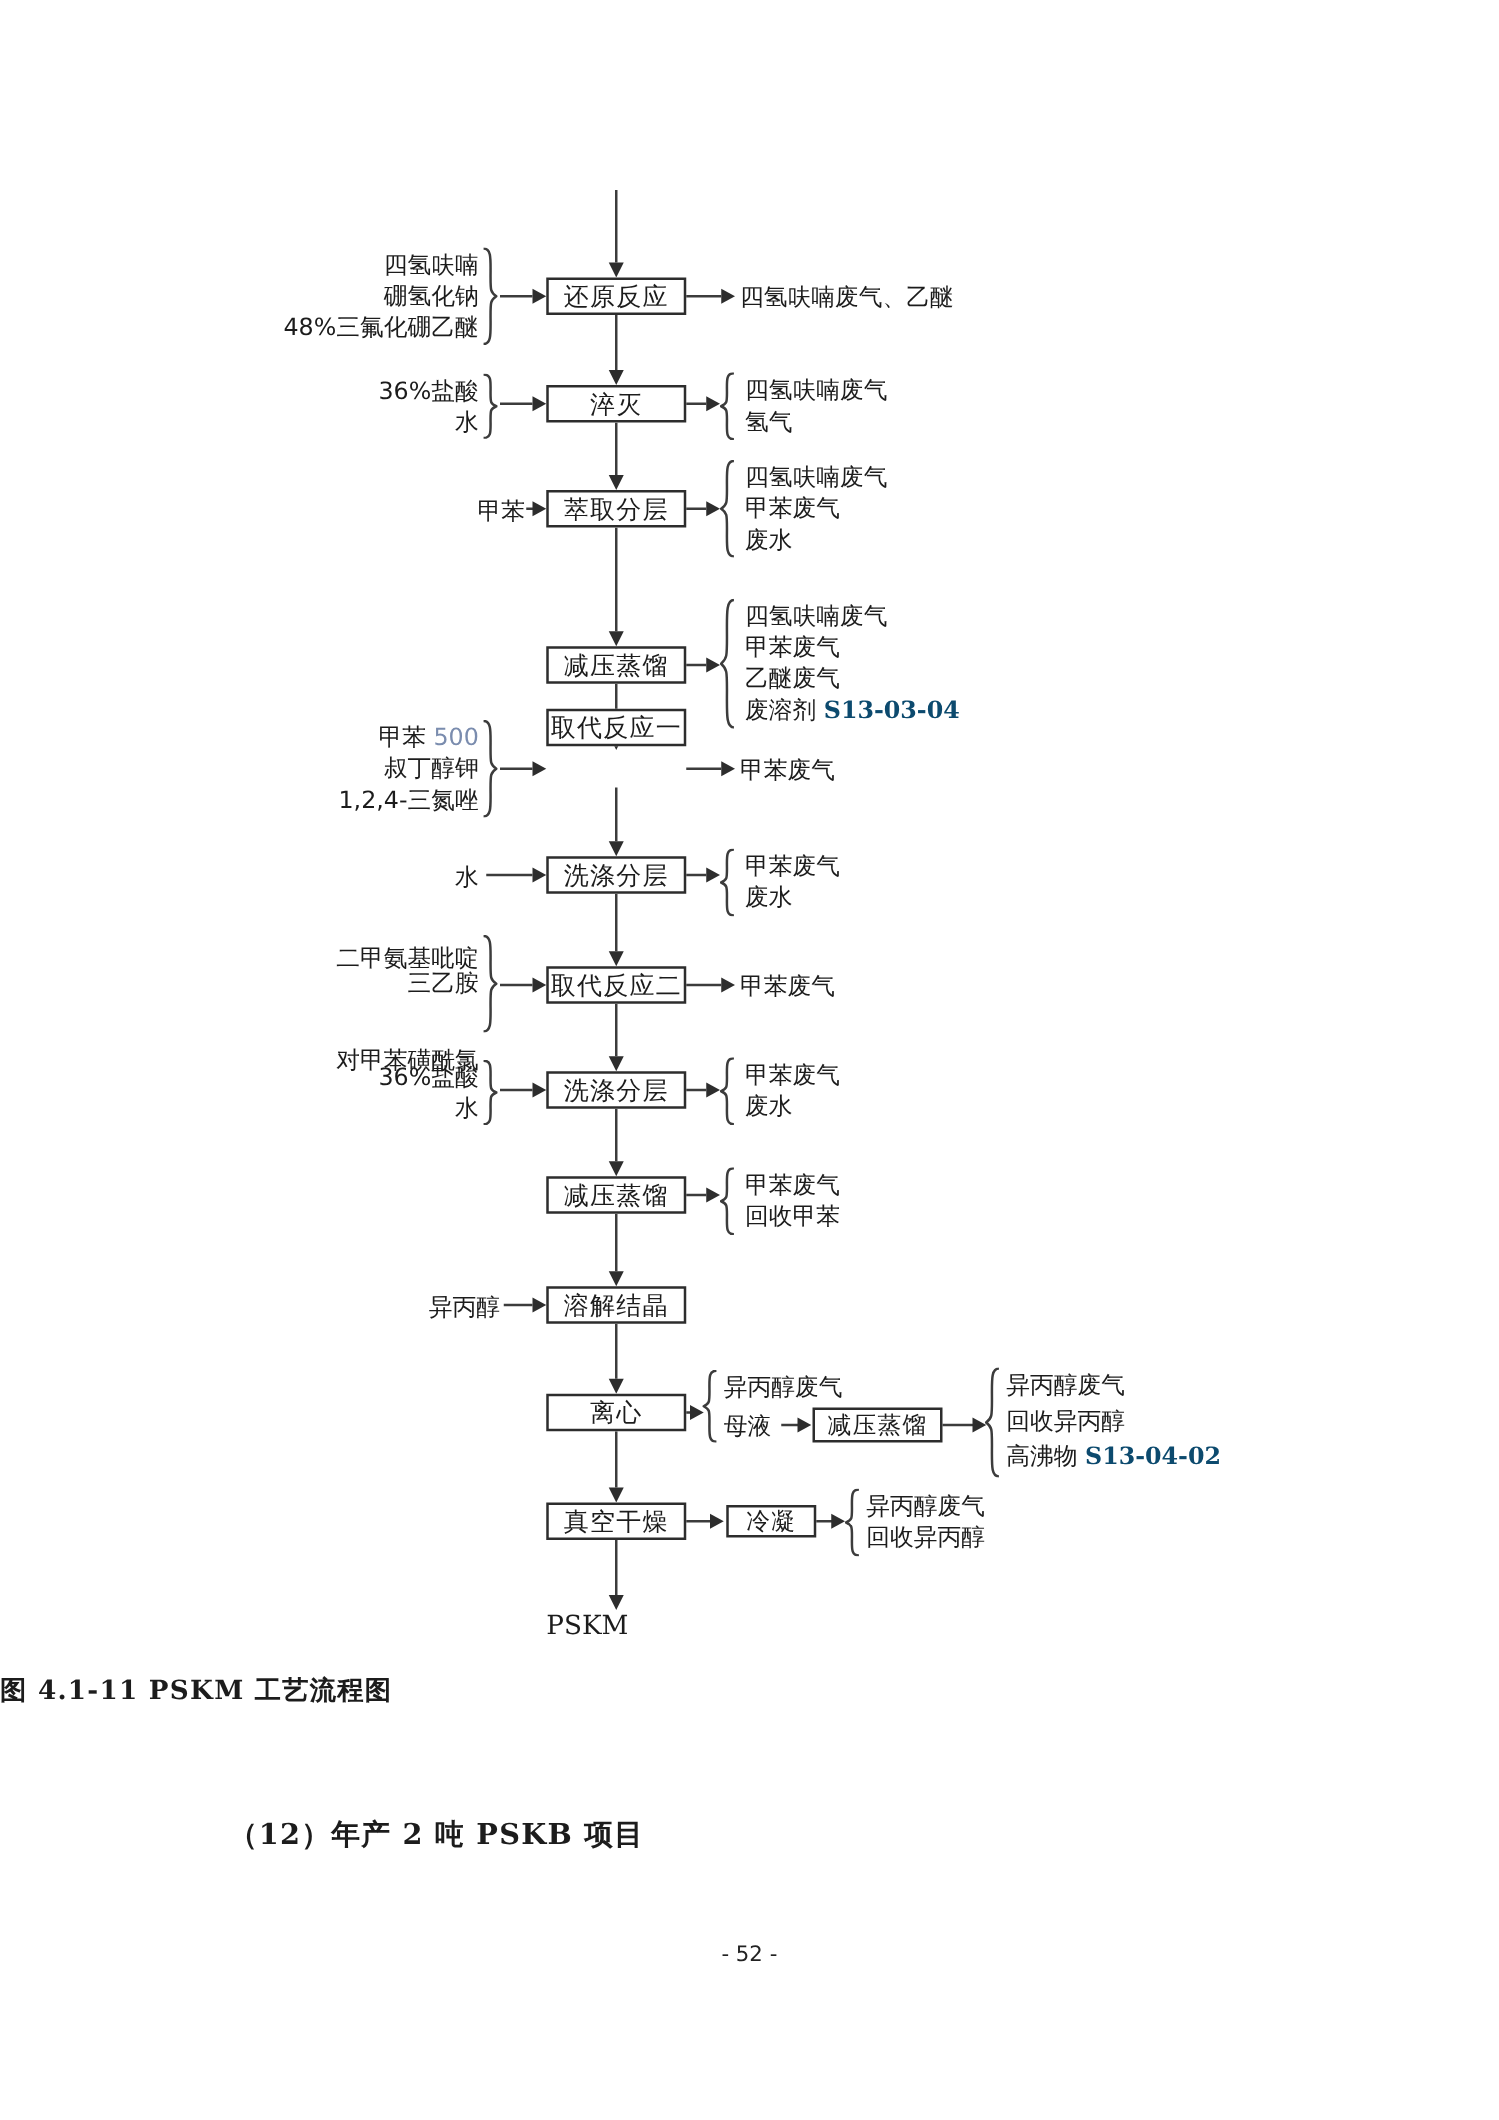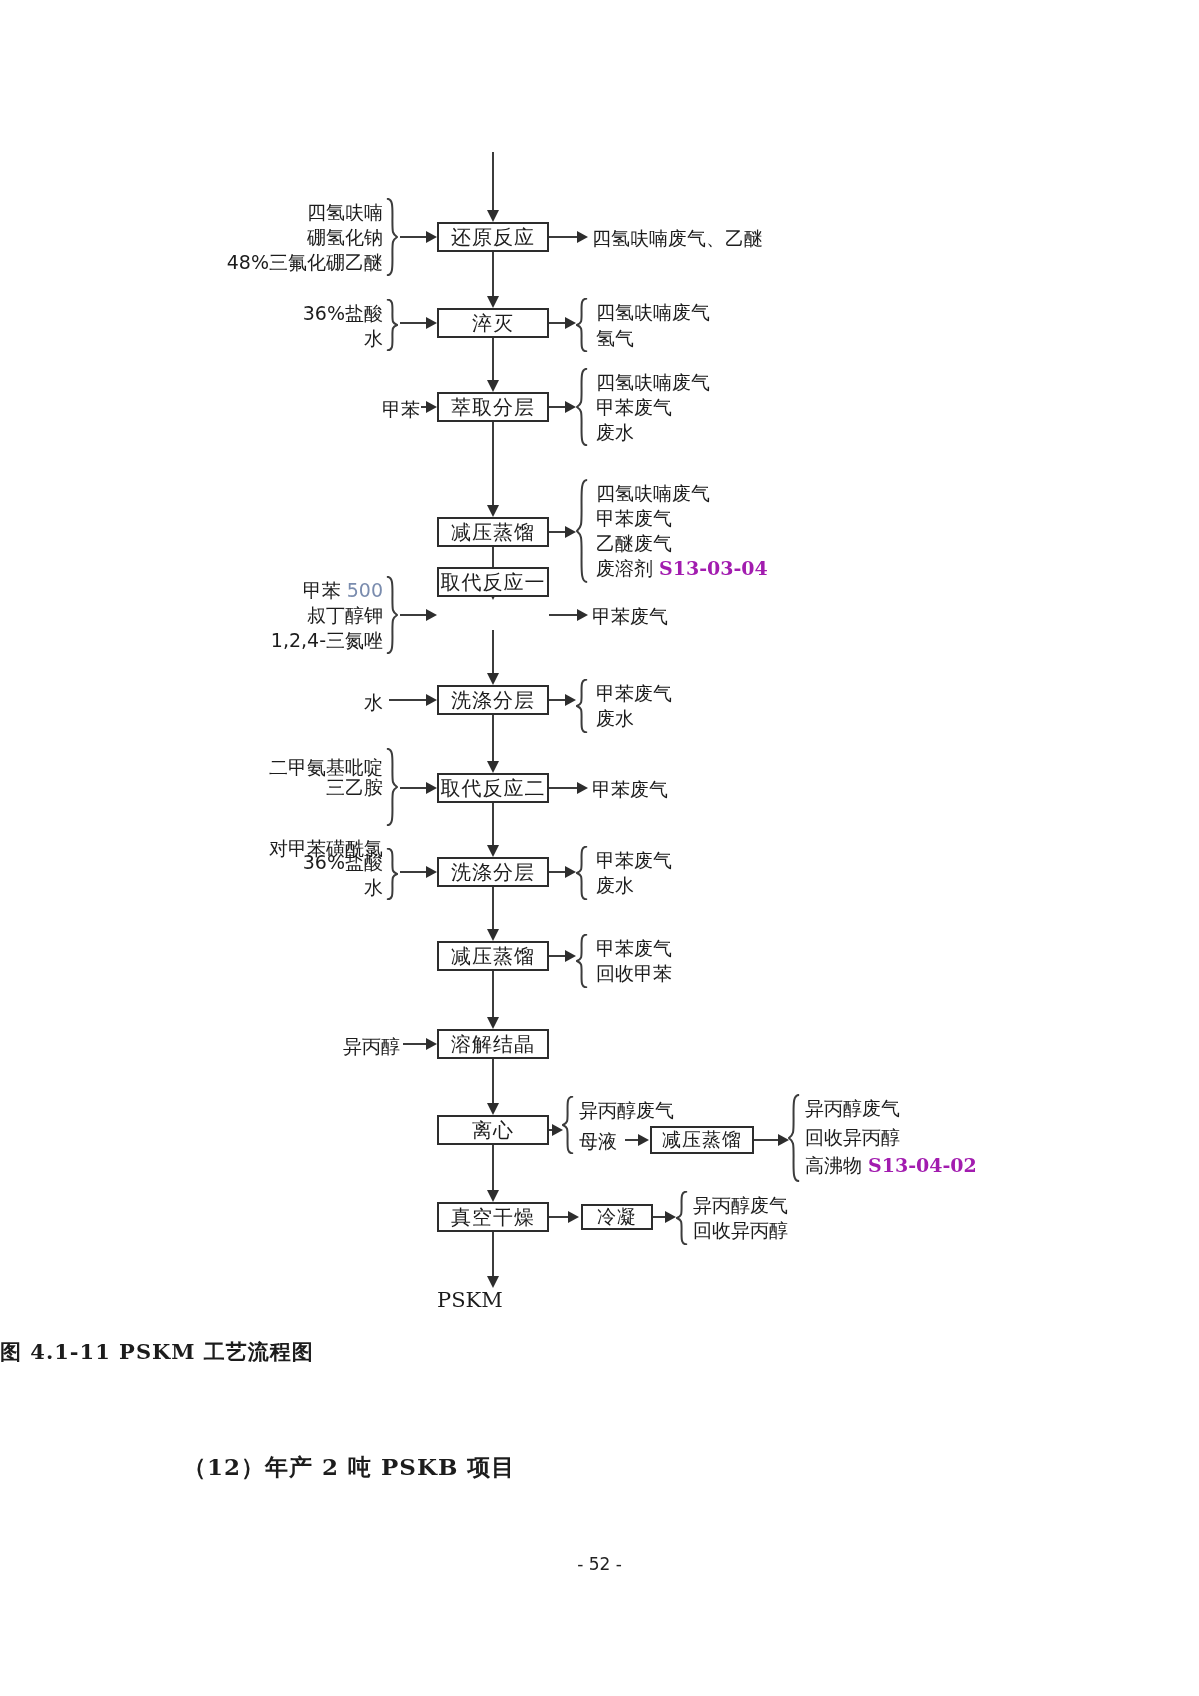--- a/index.html
+++ b/index.html
@@ -15,21 +15,21 @@
   .box.sub{font-size:19px;}
   .lbl{position:absolute;font-size:19px;line-height:24px;white-space:nowrap;}
   .lbl.r{text-align:center;}
   .vline{position:absolute;width:2px;background:#3c3c3c;}
   .hline{position:absolute;height:2px;background:#3c3c3c;}
   .ah-d{position:absolute;width:0;height:0;border-left:6px solid transparent;border-right:6px solid transparent;border-top:12px solid #2d2d2d;}
   .ah-r{position:absolute;width:0;height:0;border-top:6px solid transparent;border-bottom:6px solid transparent;border-left:11px solid #2d2d2d;}
   .brace{position:absolute;}
   .brace svg{display:block;}
   .bold{font-weight:400;}
-  .code{font-weight:700;color:#a21caf;font-family:"DejaVu Serif","Liberation Serif",serif;}
+  .code{font-weight:700;color:#0c4a6e;font-family:"DejaVu Serif","Liberation Serif",serif;}
   .amount{color:#7a8cae;margin-left:6px;}
   .caption{position:absolute;left:0;top:1338px;width:1132px;text-align:left;font-weight:700;font-size:21px;letter-spacing:1px;font-family:"DejaVu Serif","Liberation Serif",serif;}
   .heading{position:absolute;left:183px;top:1452px;font-weight:700;font-size:23px;letter-spacing:1px;font-family:"DejaVu Serif","Liberation Serif",serif;}
   .footer{position:absolute;left:0;top:1554px;width:1199px;text-align:center;font-size:17px;color:#222;}
   .product{position:absolute;left:437px;top:1288px;width:56px;text-align:center;font-size:21px;font-family:"DejaVu Serif","Liberation Serif",serif;}
 </style>
 </head>
 <body>
 
 <div class="page">

